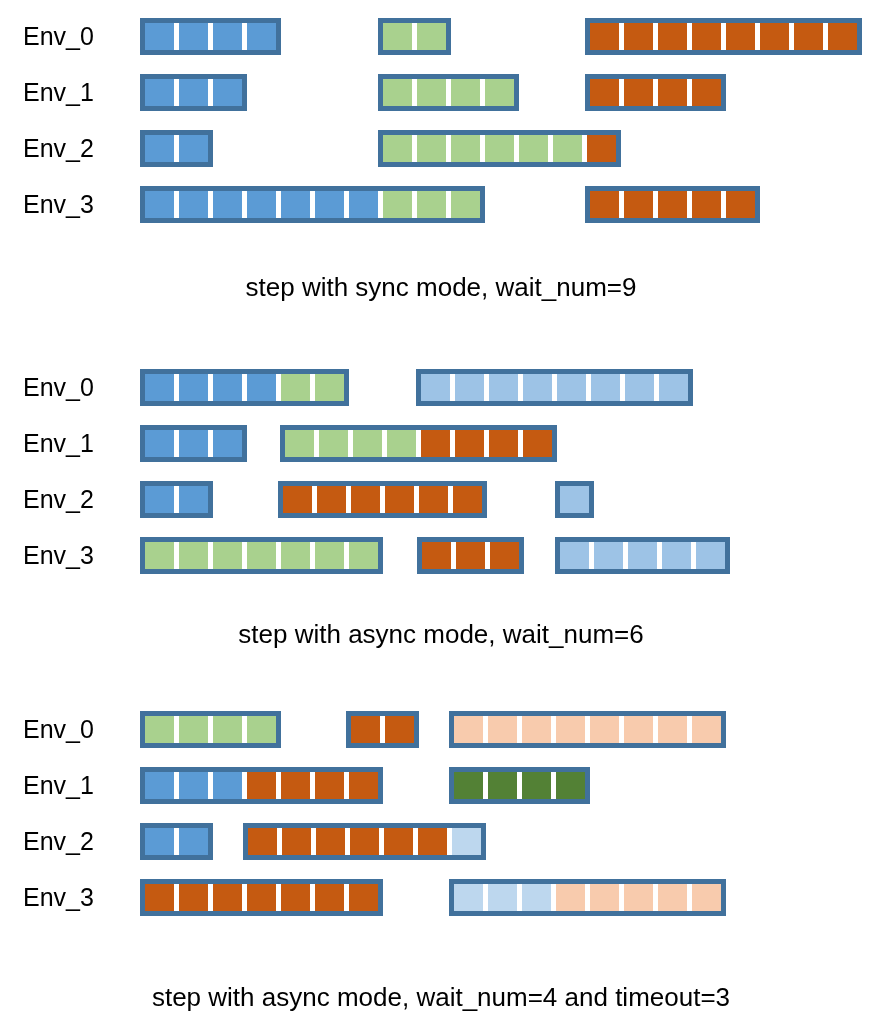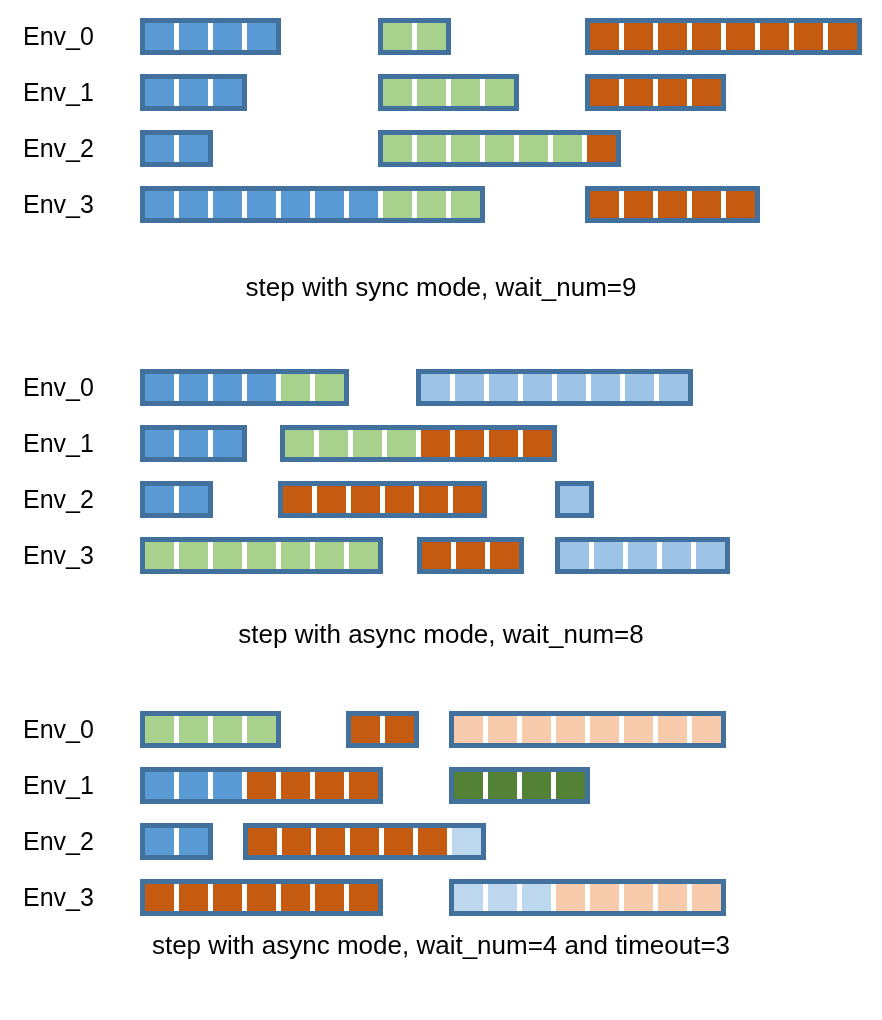--- a/index.html
+++ b/index.html
@@ -194,21 +194,21 @@
           <div class="step-cell" style="background: rgb(197, 90, 17);"></div>
         </div>
         <div class="step-bar" style="left: 555px; top: 537px; border-color: rgb(65, 113, 156);">
           <div class="step-cell" style="background: rgb(157, 195, 230);"></div>
           <div class="step-cell" style="background: rgb(157, 195, 230);"></div>
           <div class="step-cell" style="background: rgb(157, 195, 230);"></div>
           <div class="step-cell" style="background: rgb(157, 195, 230);"></div>
           <div class="step-cell" style="background: rgb(157, 195, 230);"></div>
         </div>
       </div>
-    <div class="panel-caption" style="top:619px">step with async mode, wait_num=8</div>
+    <div class="panel-caption" style="top:619px">step with async mode, wait_num=6</div>
   </div>
   <div>
     <div id="rows-2">
         <div class="env-label" style="top: 714px;">Env_0</div>
         <div class="step-bar" style="left: 140px; top: 711px; border-color: rgb(65, 113, 156);">
           <div class="step-cell" style="background: rgb(169, 209, 142);"></div>
           <div class="step-cell" style="background: rgb(169, 209, 142);"></div>
           <div class="step-cell" style="background: rgb(169, 209, 142);"></div>
           <div class="step-cell" style="background: rgb(169, 209, 142);"></div>
         </div>
@@ -270,15 +270,15 @@
           <div class="step-cell" style="background: rgb(189, 215, 238);"></div>
           <div class="step-cell" style="background: rgb(189, 215, 238);"></div>
           <div class="step-cell" style="background: rgb(189, 215, 238);"></div>
           <div class="step-cell" style="background: rgb(248, 203, 173);"></div>
           <div class="step-cell" style="background: rgb(248, 203, 173);"></div>
           <div class="step-cell" style="background: rgb(248, 203, 173);"></div>
           <div class="step-cell" style="background: rgb(248, 203, 173);"></div>
           <div class="step-cell" style="background: rgb(248, 203, 173);"></div>
         </div>
       </div>
-    <div class="panel-caption" style="top:930px">step with async mode, wait_num=4 and timeout=3</div>
+    <div class="panel-caption" style="top:982px">step with async mode, wait_num=4 and timeout=3</div>
   </div>
 </div>
 
 </body></html>

